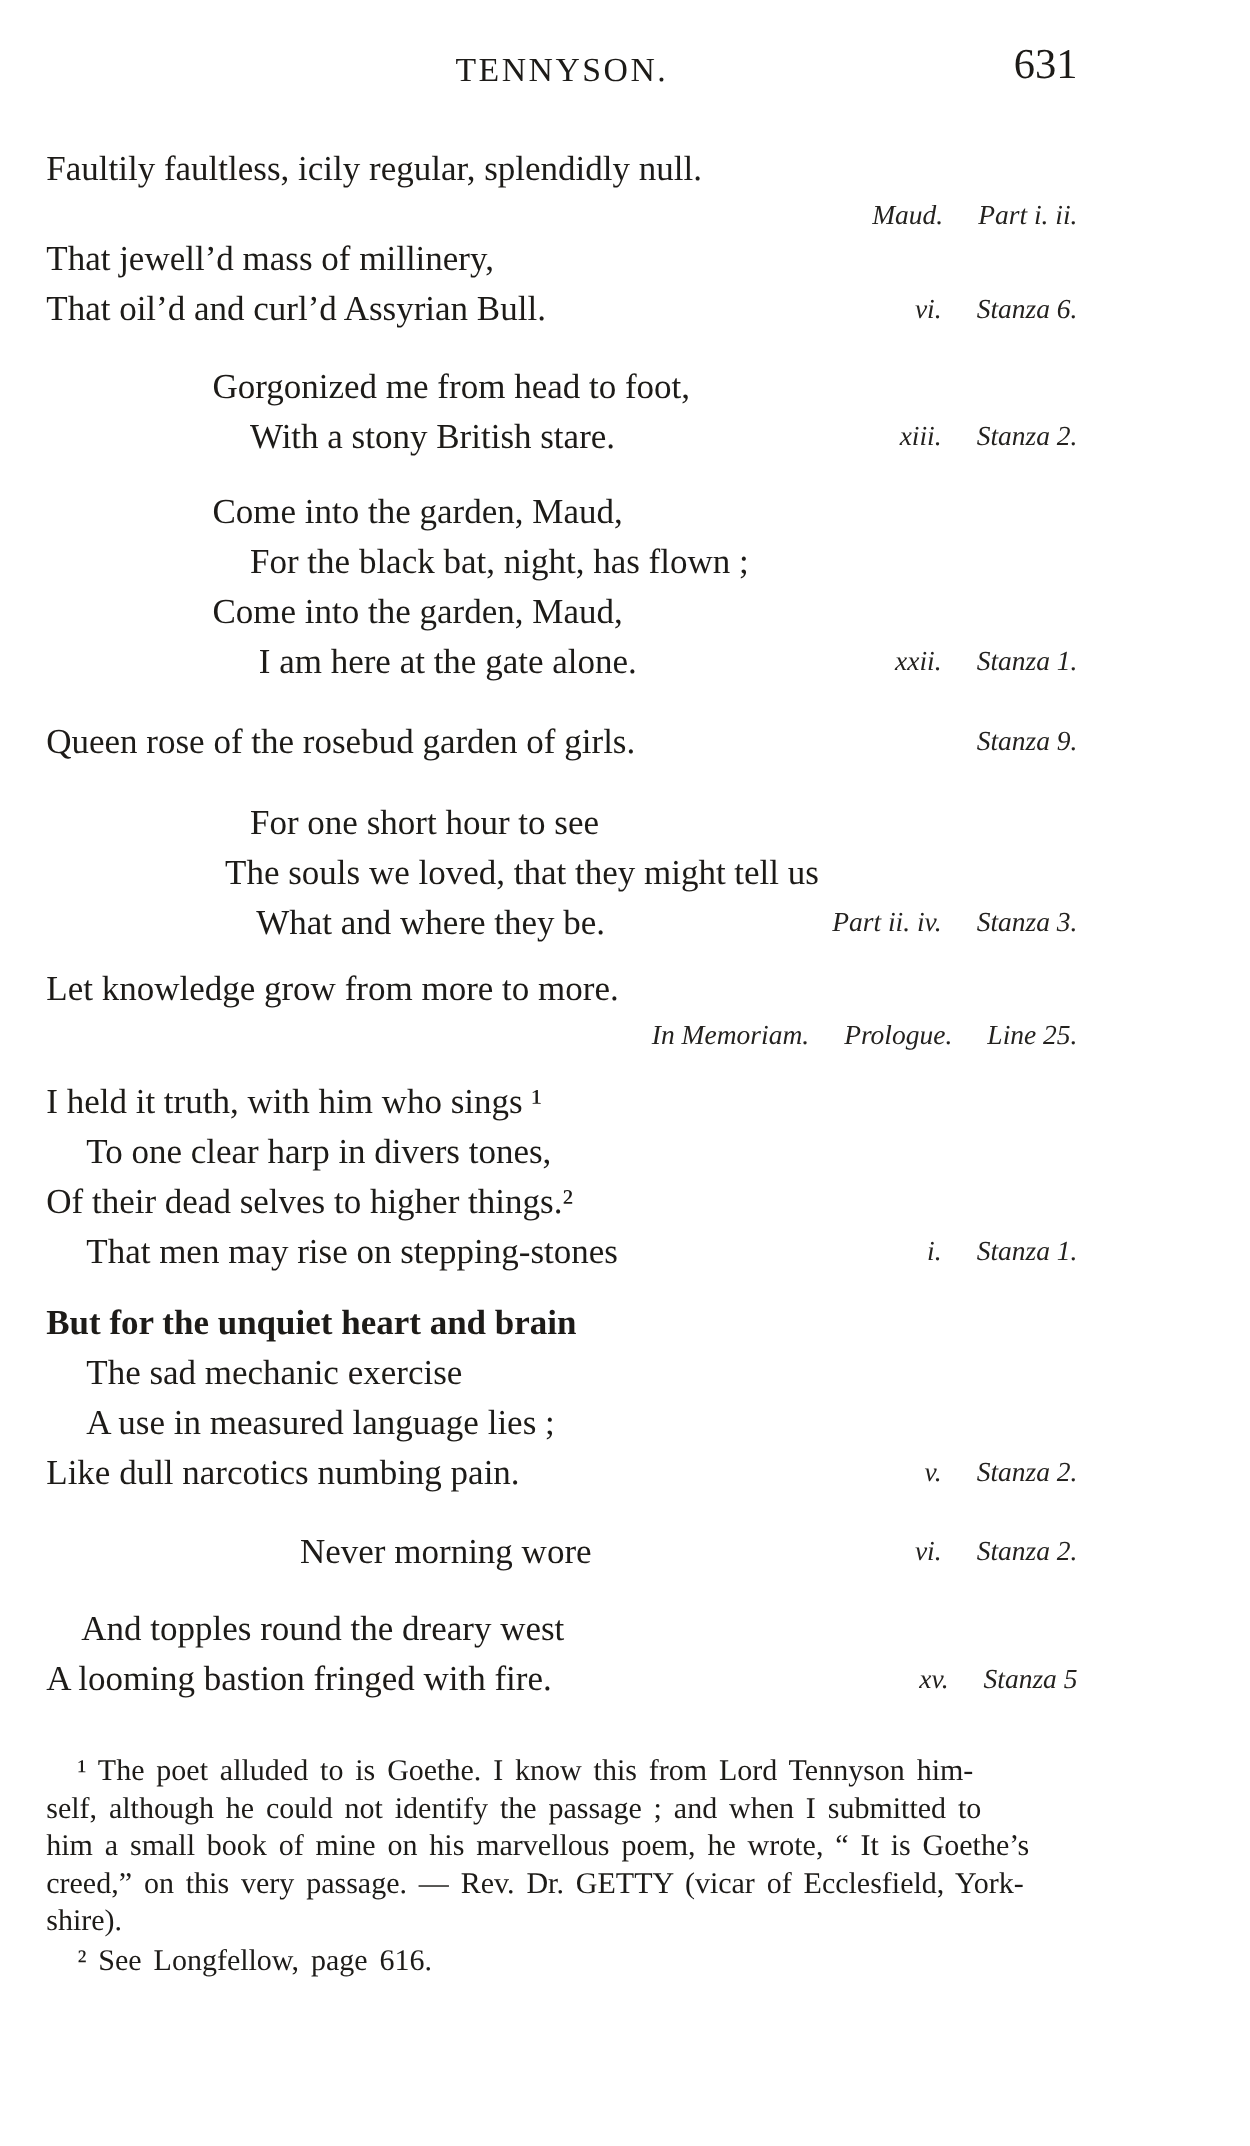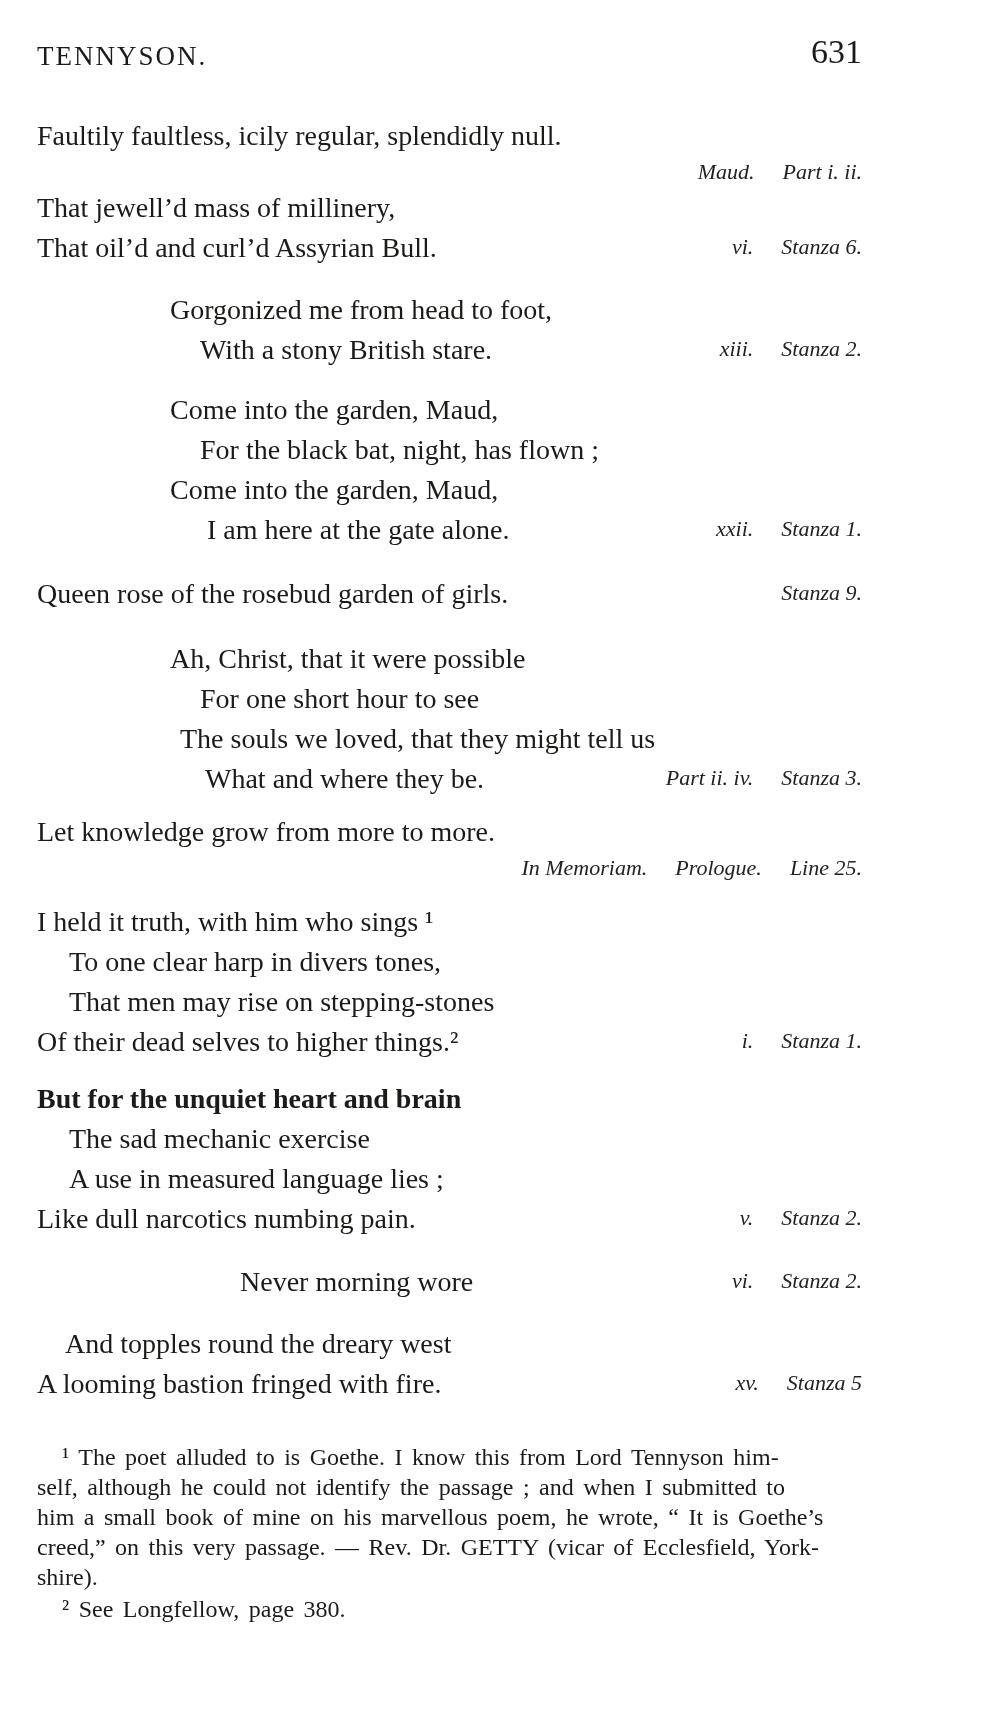--- a/index.html
+++ b/index.html
@@ -20,21 +20,21 @@
   }
   
   .header {
     position: relative;
     width: 825px;
     height: 44px;
   }
   .running-title {
     position: absolute;
     left: 0; right: 0;
-    text-align: left;
+    text-align: center;
     font-size: 27px;
     letter-spacing: 2px;
     line-height: 44px;
   }
   .page-number {
     position: absolute;
     right: 0;
     top: -4px;
     font-size: 34px;
     line-height: 44px;
@@ -117,35 +117,34 @@
         <div class="quote-line" style="padding-left: 163px;">For the black bat, night, has flown ;</div>
         <div class="quote-line" style="padding-left: 133px;">Come into the garden, Maud,</div>
         <div class="quote-line" style="padding-left: 170px;">I am here at the gate alone.</div>
         <div class="citation inline-cite"><span class="cite-seg">xxii.</span><span class="cite-seg">Stanza 1.</span></div>
       </div>
       <div class="quote-block qb-4">
         <div class="quote-line" style="padding-left: 0px; margin-top: 22px;">Queen rose of the rosebud garden of girls.</div>
         <div class="citation inline-cite"><span class="cite-seg">Stanza 9.</span></div>
       </div>
       <div class="quote-block qb-5">
-        <div class="quote-line" style="padding-left: 133px;">Ah, Christ, that it were possible</div>
         <div class="quote-line" style="padding-left: 163px;">For one short hour to see</div>
         <div class="quote-line" style="padding-left: 143px;">The souls we loved, that they might tell us</div>
         <div class="quote-line" style="padding-left: 168px;">What and where they be.</div>
         <div class="citation inline-cite"><span class="cite-seg">Part ii. iv.</span><span class="cite-seg">Stanza 3.</span></div>
       </div>
       <div class="quote-block qb-6">
         <div class="quote-line" style="padding-left: 0px;">Let knowledge grow from more to more.</div>
         <div class="citation own-line"><span class="cite-seg">In Memoriam.</span><span class="cite-seg">Prologue.</span><span class="cite-seg">Line 25.</span></div>
       </div>
       <div class="quote-block qb-7">
         <div class="quote-line" style="padding-left: 0px;">I held it truth, with him who sings ¹</div>
         <div class="quote-line" style="padding-left: 32px;">To one clear harp in divers tones,</div>
+        <div class="quote-line" style="padding-left: 0px;">Of their dead selves to higher things.²</div>
         <div class="quote-line" style="padding-left: 32px;">That men may rise on stepping-stones</div>
-        <div class="quote-line" style="padding-left: 0px;">Of their dead selves to higher things.²</div>
         <div class="citation inline-cite"><span class="cite-seg">i.</span><span class="cite-seg">Stanza 1.</span></div>
       </div>
       <div class="quote-block qb-8">
         <div class="quote-line" style="padding-left: 0px; font-weight: bold;">But for the unquiet heart and brain</div>
         <div class="quote-line" style="padding-left: 32px;">The sad mechanic exercise</div>
         <div class="quote-line" style="padding-left: 32px;">A use in measured language lies ;</div>
         <div class="quote-line" style="padding-left: 0px;">Like dull narcotics numbing pain.</div>
         <div class="citation inline-cite"><span class="cite-seg">v.</span><span class="cite-seg">Stanza 2.</span></div>
       </div>
       <div class="quote-block qb-9">
@@ -160,16 +159,16 @@
     </div>
   <div id="footnotes">
       <div class="footnote">
         <div class="fn-line first">¹ The poet alluded to is Goethe.  I know this from Lord Tennyson him-</div>
         <div class="fn-line">self, although he could not identify the passage ; and when I submitted to</div>
         <div class="fn-line">him a small book of mine on his marvellous poem, he wrote, “ It is Goethe’s</div>
         <div class="fn-line">creed,” on this very passage. — Rev. Dr. GETTY (vicar of Ecclesfield, York-</div>
         <div class="fn-line">shire).</div>
       </div>
       <div class="footnote">
-        <div class="fn-line first">² See Longfellow, page 380.</div>
+        <div class="fn-line first">² See Longfellow, page 616.</div>
       </div>
     </div>
 </div>
 
 </body></html>

